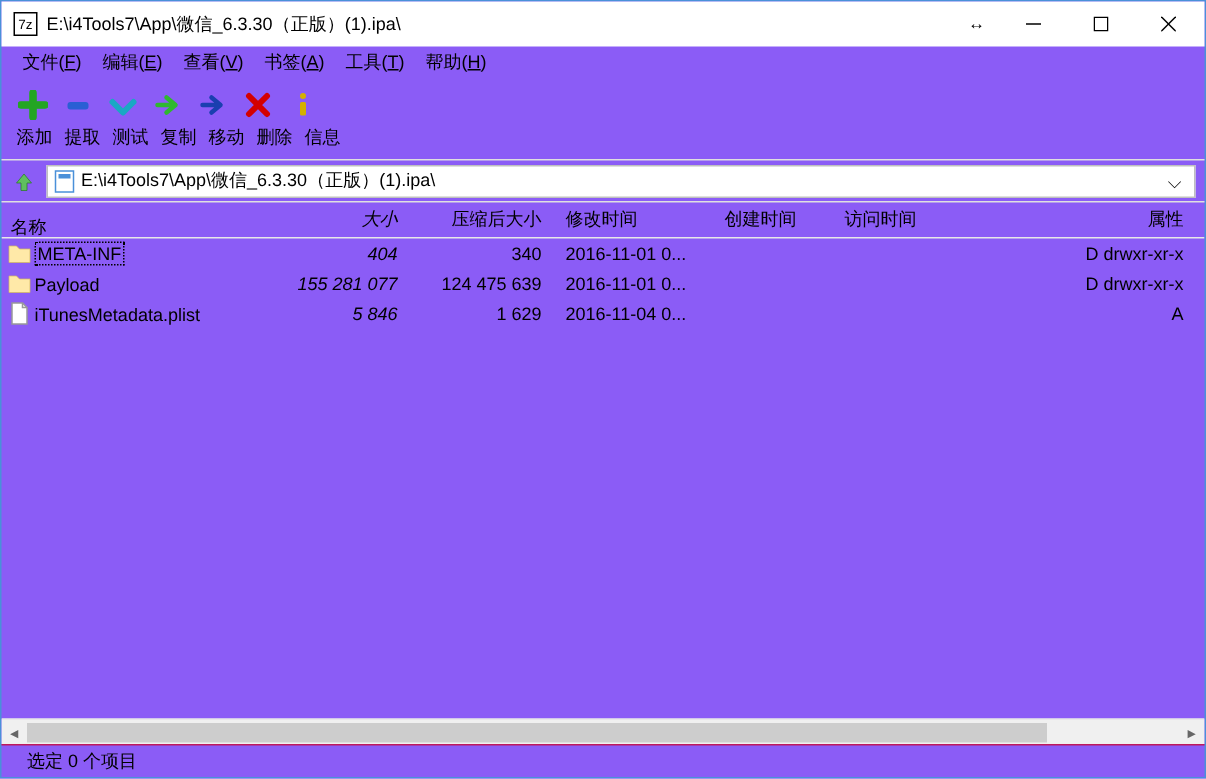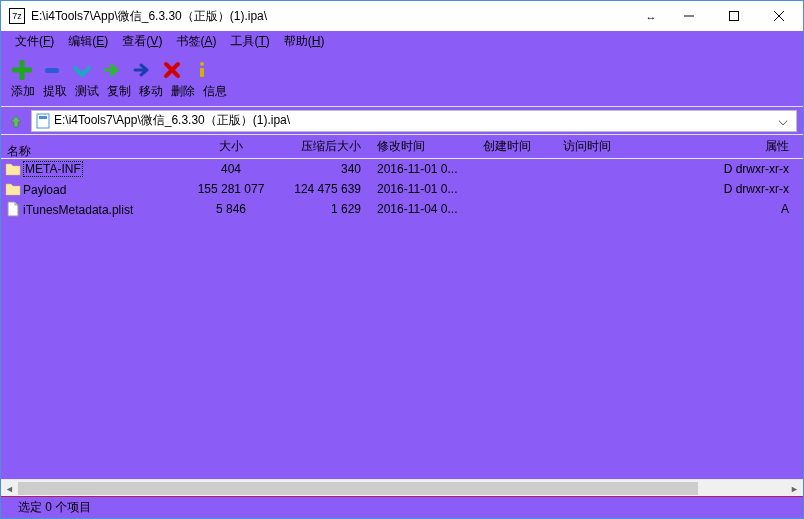--- a/index.html
+++ b/index.html
@@ -22,21 +22,21 @@
 .pathbar { height: 28px; display: flex; align-items: center; padding: 2px 6px; gap: 6px; border-bottom: 1px solid #e0e0e0; }
 .path-icon { width: 18px; height: 18px; display: flex; align-items: center; justify-content: center; cursor: default; }
 .path-input-wrap { flex: 1; height: 22px; border: 1px solid #bfbfbf; display: flex; align-items: center; padding: 0 4px; background: #fff; }
 .path-file-icon { width: 14px; height: 16px; margin-right: 4px; }
 .path-text { flex: 1; font-size: 12px; }
 .path-dropdown { width: 18px; text-align: center; cursor: default; }
 .content { flex: 1; display: flex; flex-direction: column; overflow: hidden; }
 .headers { display: flex; height: 24px; border-bottom: 1px solid #e8e8e8; align-items: center; }
 .col { padding: 0 6px; overflow: hidden; white-space: nowrap; }
 .col-name { width: 190px; text-align: left; margin-top: 10px; }
-.col-size { width: 80px; text-align: center; }
+.col-size { width: 80px; text-align: right; font-style: italic; }
 .col-packed { width: 96px; text-align: right; }
 .col-modified { width: 106px; text-align: left; padding-left: 10px; }
 .col-created { width: 80px; text-align: left; padding-left: 10px; }
 .col-accessed { width: 80px; text-align: left; padding-left: 10px; }
 .col-attr { flex: 1; text-align: right; padding-right: 14px; }
 .rows { flex: 1; overflow: auto; }
 .row { display: flex; height: 20px; align-items: center; cursor: default; }
 .row .name-cell { width: 190px; display: flex; align-items: flex-end; padding-left: 4px; gap: 2px; }
 .row .file-icon { width: 16px; height: 16px; display: flex; align-items: center; justify-content: center; flex-shrink: 0; }
 .row .name-text { white-space: nowrap; }

